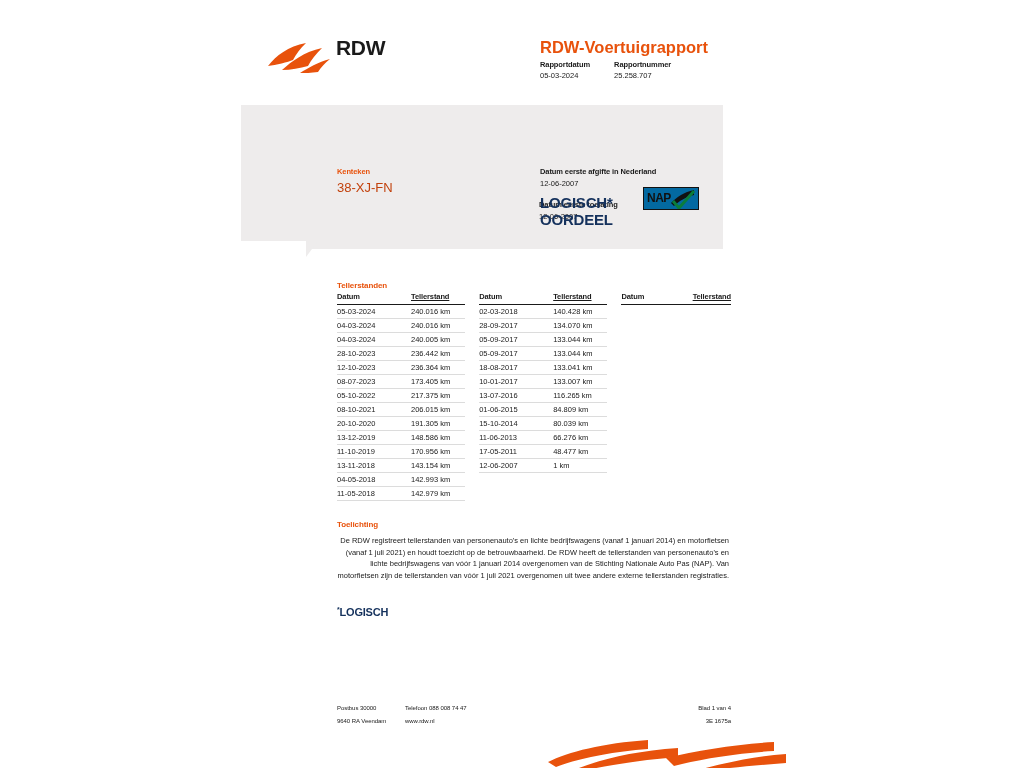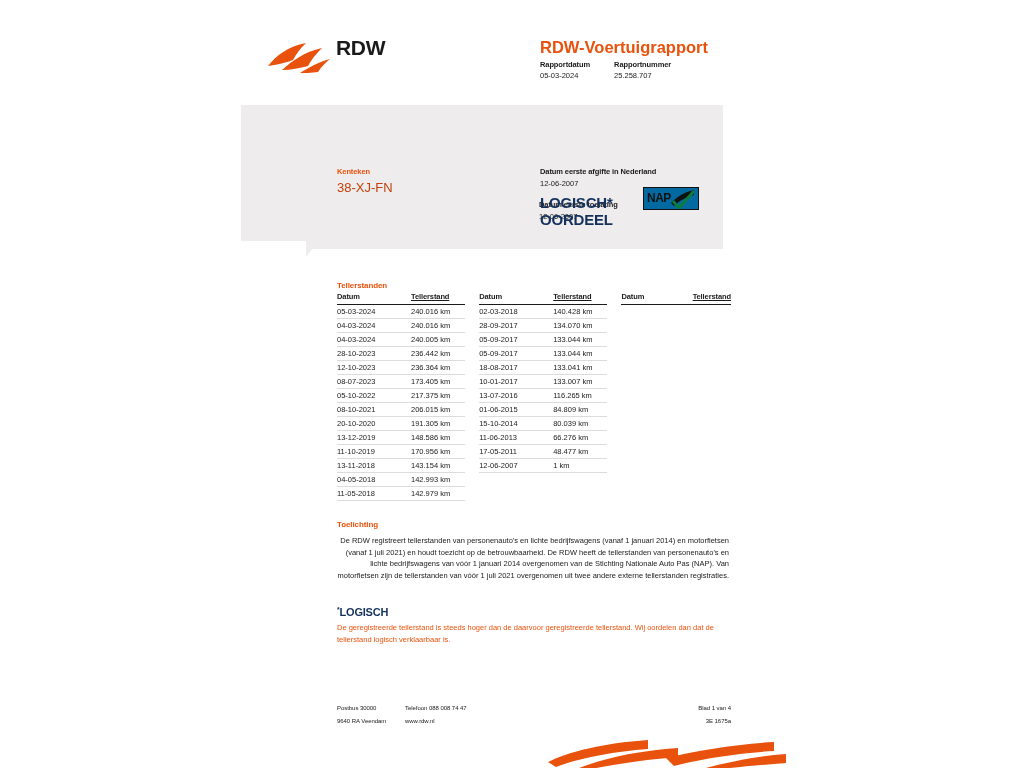--- a/index.html
+++ b/index.html
@@ -452,21 +452,20 @@
   </div>
 
   <div class="toel">
     <h3>Toelichting</h3>
     <p>De RDW registreert tellerstanden van personenauto's en lichte bedrijfswagens (vanaf 1 januari 2014) en motorfietsen (vanaf 1 juli 2021) en houdt toezicht op de betrouwbaarheid. De RDW heeft de tellerstanden van personenauto's en lichte bedrijfswagens van vóór 1 januari 2014 overgenomen van de Stichting Nationale Auto Pas (NAP). Van motorfietsen zijn de tellerstanden van vóór 1 juli 2021 overgenomen uit twee andere externe tellerstanden registraties.</p>
   </div>
 
   <div class="logisch-head">
     <span class="star">*</span><span>LOGISCH</span>
   </div>
-  <div class="logisch-body">De geregistreerde tellerstand is steeds hoger dan de daarvoor geregistreerde tellerstand. Wij oordelen dan dat de tellerstand logisch verklaarbaar is.</div>
 
   <div class="footer">
     <div class="footer-cols">
       <div class="f1">
         <div class="line">Postbus 30000</div>
         <div class="line">9640 RA Veendam</div>
       </div>
       <div class="f2">
         <div class="line">Telefoon 088 008 74 47</div>
         <div class="line">www.rdw.nl</div>

